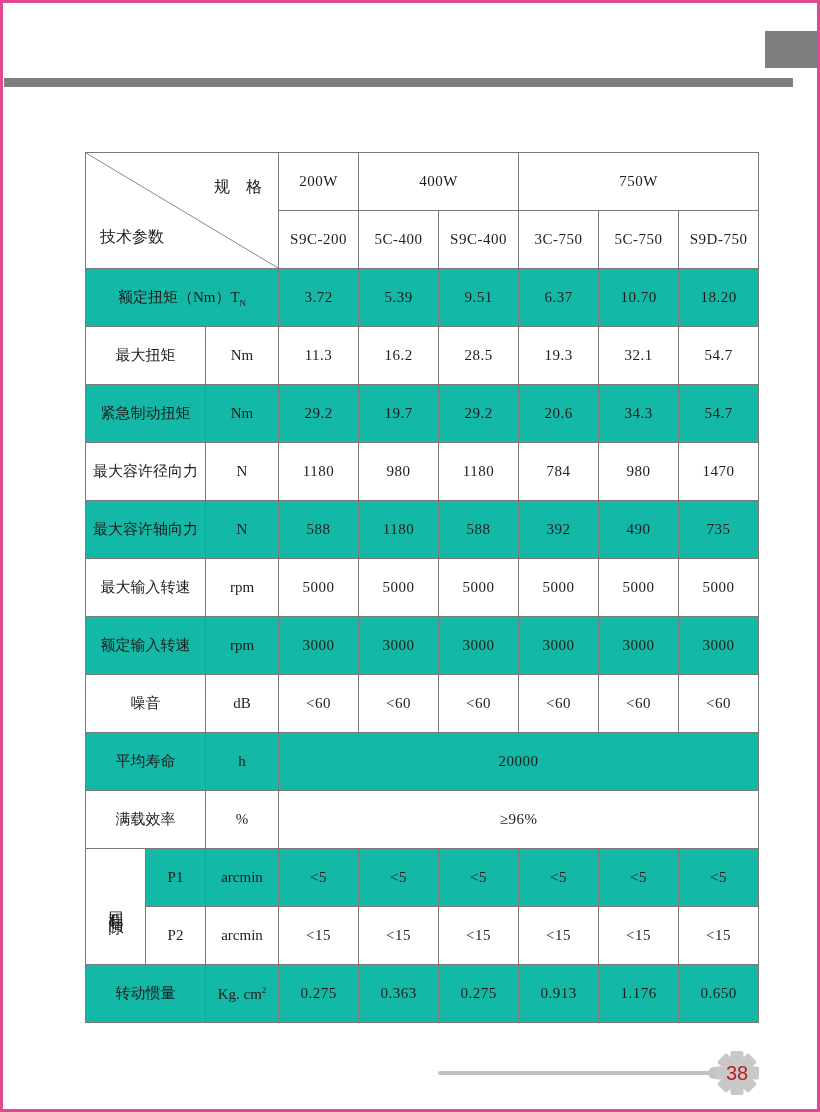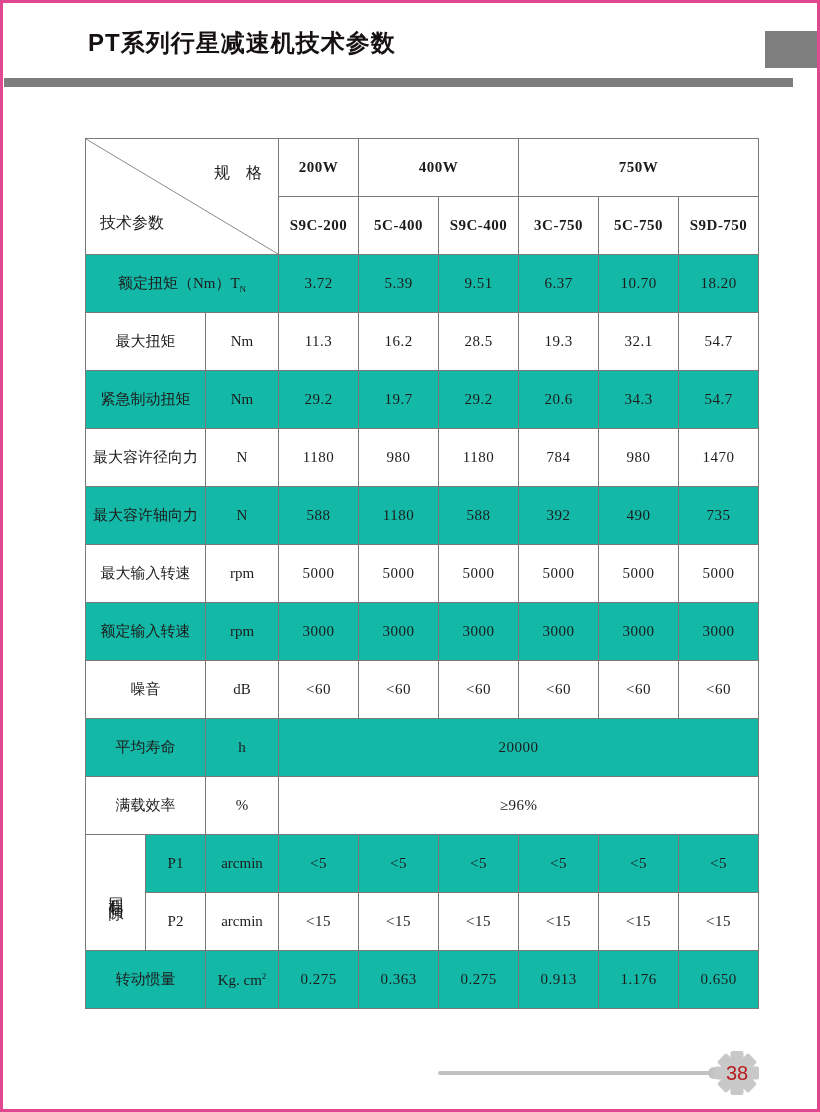--- a/index.html
+++ b/index.html
@@ -39,39 +39,39 @@
     right: 0;
     top: 28px;
     width: 52px;
     height: 37px;
     background: #7e7e7e;
   }
   
   table.spec {
     position: absolute;
     left: 82px;
-    top: 135px;
+    top: 149px;
     width: 673px;
     border-collapse: collapse;
     table-layout: fixed;
     font-family: "Liberation Serif", "DejaVu Serif", serif;
   }
   table.spec td {
     border: 1px solid #7b7975;
     text-align: center;
     vertical-align: middle;
     height: 58px;
     font-size: 15px;
     color: #1c1c1c;
     background: #ffffff;
     padding: 0 2px;
   }
   tr.shaded td { background: #14b8a6; }
   td.no-shade { background: #ffffff !important; }
-  td.model { font-size: 14px; letter-spacing: 0.5px; font-weight: bold; }
+  td.model { font-size: 14px; letter-spacing: 0.5px; }
   td.val { font-size: 14.5px; letter-spacing: 0.5px; }
   td.unit { font-size: 14px; }
   td.lbl { font-size: 15px; }
   sub.tn { font-size: 9px; }
   sup.sq { font-size: 9px; }
   
   td.diag { position: relative; padding: 0; }
   td.diag svg.diag-line { position: absolute; inset: 0; width: 100%; height: 100%; display: block; }
   .diag-top { position: absolute; top: 24px; right: 16px; font-size: 16px; }
   .diag-bottom { position: absolute; bottom: 20px; left: 14px; font-size: 16px; }
@@ -119,21 +119,20 @@
     font-family: "Liberation Sans", "DejaVu Sans", sans-serif;
     font-size: 20px;
     color: #b91c1c;
   }
 </style>
 </head>
 <body>
 
 <div class="page">
 
-  <div class="page-title">PT系列行星减速机技术参数</div>
   <div class="title-bar"></div>
   <div class="corner-block"></div>
 
   <table class="spec">
     <colgroup>
       <col style="width:60px">
         <col style="width:60px">
         <col style="width:73px">
       <col style="width:80px">
         <col style="width:80px">

